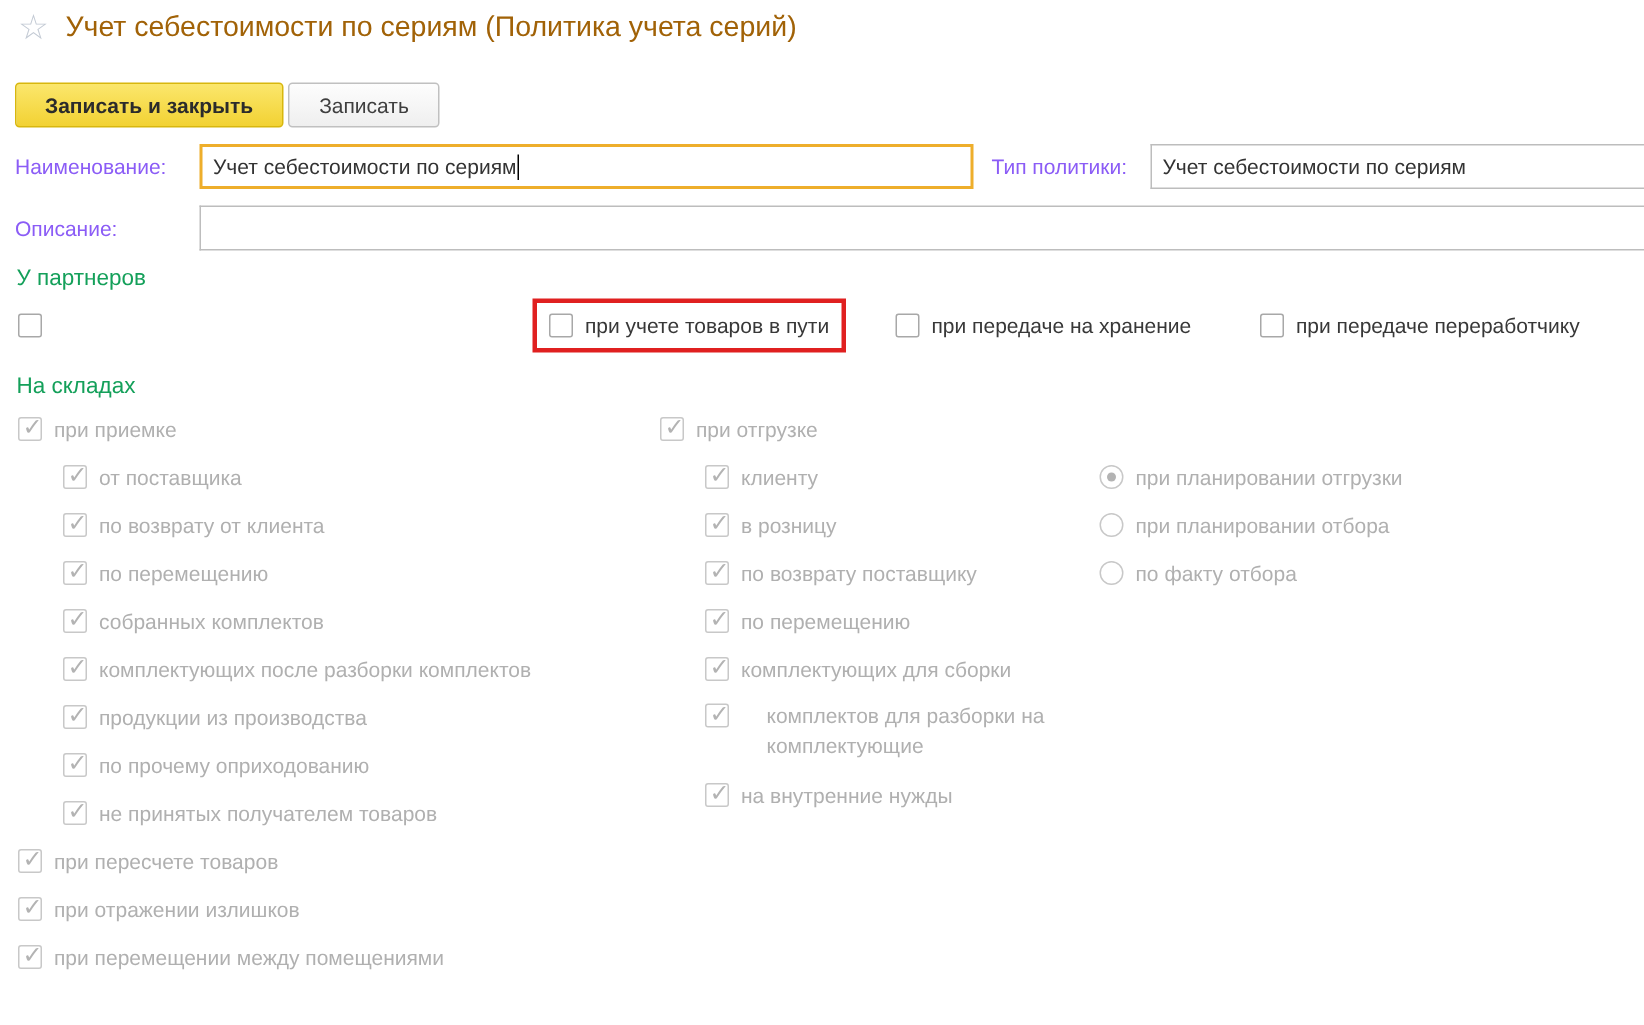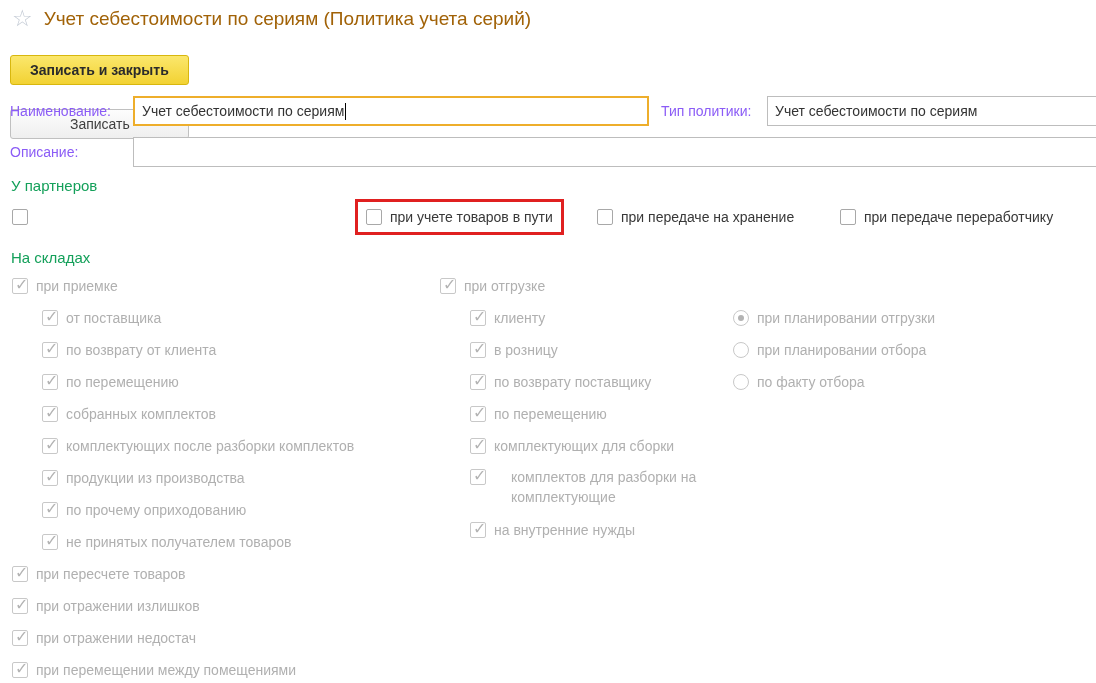--- a/index.html
+++ b/index.html
@@ -13,21 +13,21 @@
     overflow: hidden;
   }
   .page { position: absolute; inset: 0; }
 
   
   .header { position: absolute; top: 8px; left: 12px; display: flex; align-items: center; }
   .star { font-size: 23px; color: #c3cad4; line-height: 1; margin-top: -2px; cursor: pointer; }
   .title { font-size: 19px; font-weight: 400; color: #a16207; margin-left: 11px; white-space: nowrap; }
 
   
-  .toolbar { position: absolute; top: 55px; left: 10px; display: flex; gap: 24px; flex-direction: column; }
+  .toolbar { position: absolute; top: 55px; left: 10px; display: flex; gap: 3px; }
   .btn { height: 30px; border-radius: 3px; font-size: 14px; padding: 0 19px;
          font-family: inherit; cursor: pointer; }
   .btn-primary {
     background: linear-gradient(180deg, #fbe76c 0%, #f2d233 100%);
     border: 1px solid #d8b70e;
     font-weight: bold; color: #2b2b2b;
   }
   .btn-plain {
     background: linear-gradient(180deg, #fdfdfd 0%, #efefef 100%);
     border: 1px solid #c0c0c0;
@@ -200,24 +200,20 @@
         <div class="cb-row disabled">
           <span class="cb checked"></span>
           <span class="cb-label">при пересчете товаров</span>
         </div>
         <div class="cb-row disabled">
           <span class="cb checked"></span>
           <span class="cb-label">при отражении излишков</span>
         </div>
         <div class="cb-row disabled">
           <span class="cb checked"></span>
-          <span class="cb-label">при отражении недостач</span>
-        </div>
-        <div class="cb-row disabled">
-          <span class="cb checked"></span>
           <span class="cb-label">при перемещении между помещениями</span>
         </div>
       </div>
     <div class="col col-mid" id="col-mid">
         <div class="cb-row disabled">
           <span class="cb checked"></span>
           <span class="cb-label">при отгрузке</span>
         </div>
         <div class="cb-row disabled indent">
           <span class="cb checked"></span>

